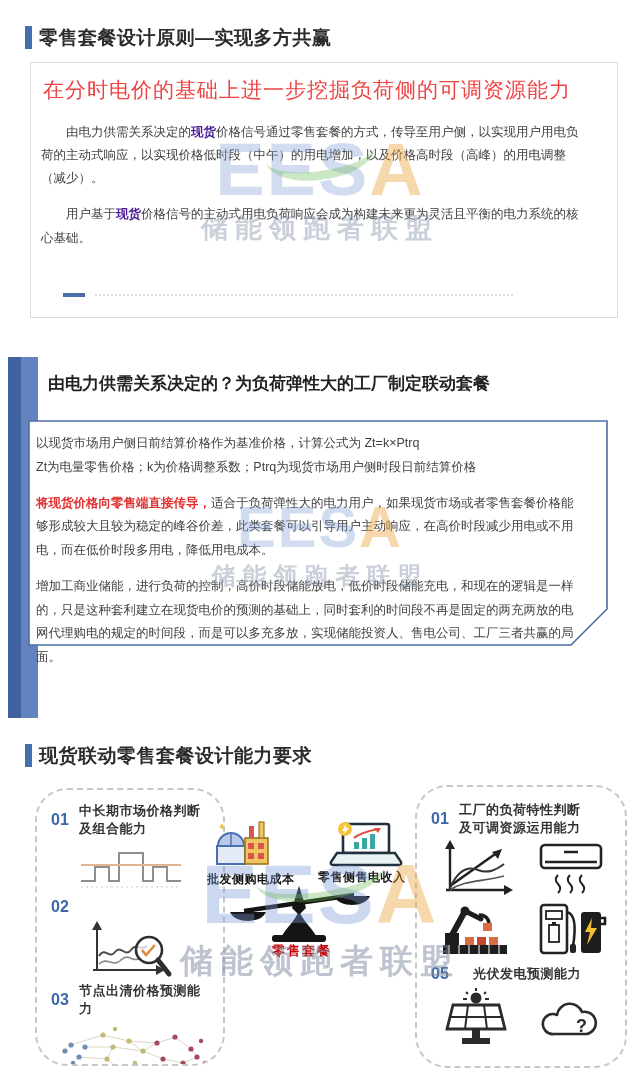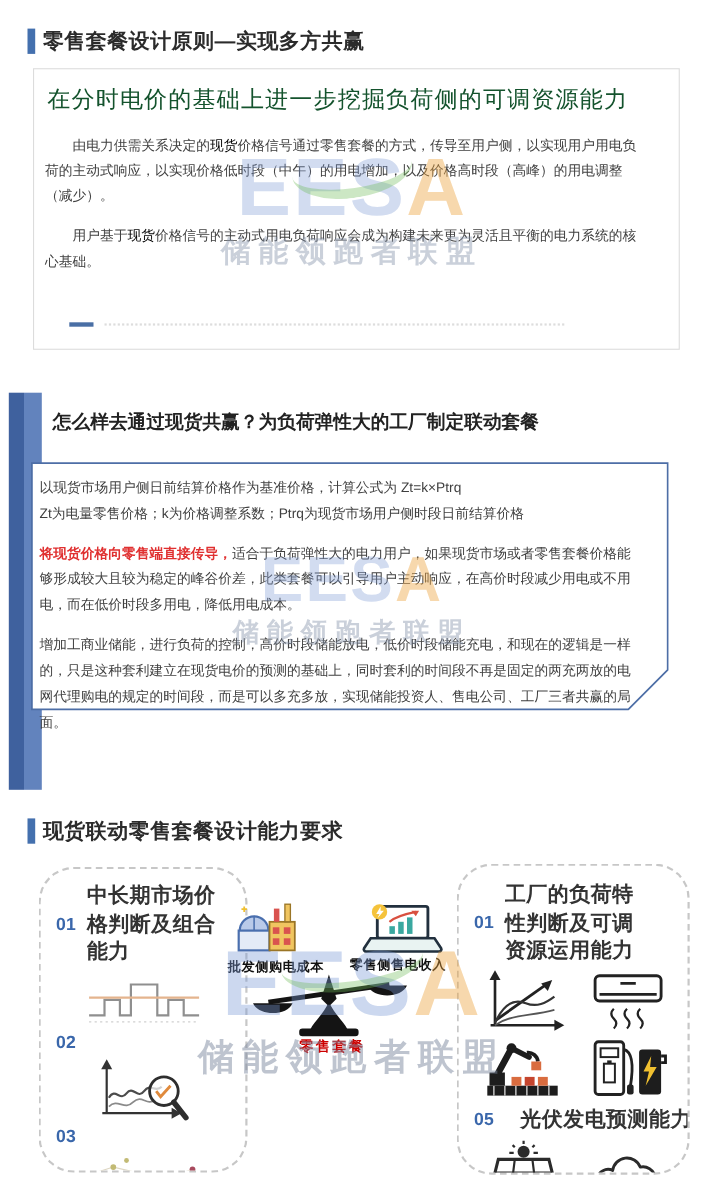--- a/index.html
+++ b/index.html
@@ -5,45 +5,45 @@
   html,body{margin:0;padding:0;background:#fff;}
   #canvas{position:relative;width:640px;height:1081px;background:#ffffff;overflow:hidden;
           font-family:"Liberation Sans","DejaVu Sans",sans-serif;color:#3c3c3c;}
 
   
   .hbar{position:absolute;width:7px;height:23px;background:#4470ae;}
   .htitle{position:absolute;font-size:19px;font-weight:bold;color:#2b2b2b;letter-spacing:.5px;white-space:nowrap;}
 
   
   .box1{position:absolute;left:30px;top:62px;width:588px;height:256px;border:1px solid #dcdcdc;background:#fff;box-sizing:border-box;}
-  .box1-title{padding:13px 16px 8px 12px;font-size:21px;color:#14532d;letter-spacing:1px;}
+  .box1-title{padding:13px 16px 8px 12px;font-size:21px;color:#ef4444;letter-spacing:1px;}
   .box1-body{padding:0 28px 0 10px;font-size:12.5px;line-height:1.85;color:#404040;}
   .box1-body p{margin:9px 0 13px 0;text-indent:2em;}
-  .red{color:#000000;}
+  .red{color:#4c1d95;font-weight:bold;}
   .redbold{color:#e03030;font-weight:bold;}
   .sep{position:absolute;left:32px;bottom:20px;width:452px;height:4px;}
   .sep .dash{position:absolute;left:0;top:0;width:22px;height:4px;background:#4a6fa5;}
   .sep .dots{position:absolute;left:32px;top:1px;width:418px;border-top:2px dotted #dddddd;}
 
   
   .s2-bluebar{position:absolute;left:8px;top:357px;width:30px;height:361px;
               background:linear-gradient(90deg,#3f619e 0%,#3f619e 45%,#6283bd 45%,#6283bd 100%);}
   .s2-title{position:absolute;left:48px;top:372px;font-size:17px;font-weight:bold;color:#222;white-space:nowrap;}
   .s2-shape{position:absolute;left:28px;top:420px;width:580px;height:226px;}
   .s2-text{position:absolute;left:36px;top:432px;width:538px;font-size:12.5px;line-height:1.9;color:#3f3f3f;}
   .s2-text p{margin:0 0 12px 0;}
   .s2-text .tight{margin:0;}
 
   
   .dashed-box{position:absolute;border:2px dashed #c7c7c7;border-radius:32px;box-sizing:border-box;background:transparent;}
   .lbox{left:35px;top:788px;width:190px;height:278px;padding:10px 12px 6px 14px;overflow:hidden;}
   .rbox{left:415px;top:785px;width:212px;height:283px;padding:12px 10px 6px 14px;overflow:hidden;}
   .item-row{display:flex;align-items:center;margin:2px 0 2px 0;}
   .inum{color:#3a67ab;font-weight:bold;font-size:16px;width:28px;flex:0 0 28px;padding-top:1px;}
-  .ilabel{font-weight:bold;font-size:19px;color:#333;line-height:1.35;letter-spacing:.5px;}
+  .ilabel{font-weight:bold;font-size:13px;color:#333;line-height:1.35;letter-spacing:.5px;}
   .icon-center{text-align:center;margin:1px 0;}
   .grid2{display:grid;grid-template-columns:1fr 1fr;gap:2px 6px;justify-items:center;align-items:center;margin:2px 0;}
 
   .mid-label{position:absolute;font-size:12px;font-weight:bold;color:#111;letter-spacing:.5px;white-space:nowrap;
              text-shadow:0 0 3px #fff,0 0 3px #fff;}
   .pkg-label{position:absolute;left:252px;top:942px;width:100px;text-align:center;
              font-size:13px;font-weight:bold;color:#cc0000;letter-spacing:2px;text-shadow:0 0 3px #fff;}
 
   
   .wm{position:absolute;text-align:center;pointer-events:none;z-index:6;line-height:1;}
@@ -79,21 +79,21 @@
       <p><span>由电力供需关系决定的</span><span class="red">现货</span><span>价格信号通过零售套餐的方式，传导至用户侧，以实现用户用电负荷的主动式响应，以实现价格低时段（中午）的用电增加，以及价格高时段（高峰）的用电调整（减少）。</span></p>
       <p><span>用户基于</span><span class="red">现货</span><span>价格信号的主动式用电负荷响应会成为构建未来更为灵活且平衡的电力系统的核心基础。</span></p>
     </div>
     <div class="sep">
       <div class="dash"></div>
       <div class="dots"></div>
     </div>
   </div>
 
   <div class="s2-bluebar"></div>
-  <div class="s2-title">怎么样去通过现货共赢？为负荷弹性大的工厂制定联动套餐</div>
+  <div class="s2-title">由电力供需关系决定的？为负荷弹性大的工厂制定联动套餐</div>
 
   <svg class="s2-shape" viewBox="0 0 580 226">
     <polygon points="1,1 579,1 579,189 543,225 1,225" fill="#ffffff" stroke="#4d6ea6" stroke-width="1.6"></polygon>
   </svg>
   <div class="s2-text">
     <p class="tight"><span>以现货市场用户侧日前结算价格作为基准价格，计算公式为 Zt=k×Ptrq</span></p>
     <p><span>Zt为电量零售价格；k为价格调整系数；Ptrq为现货市场用户侧时段日前结算价格</span></p>
     <p><span class="redbold">将现货价格向零售端直接传导，</span><span>适合于负荷弹性大的电力用户，如果现货市场或者零售套餐价格能够形成较大且较为稳定的峰谷价差，此类套餐可以引导用户主动响应，在高价时段减少用电或不用电，而在低价时段多用电，降低用电成本。</span></p>
     <p><span>增加工商业储能，进行负荷的控制，高价时段储能放电，低价时段储能充电，和现在的逻辑是一样的，只是这种套利建立在现货电价的预测的基础上，同时套利的时间段不再是固定的两充两放的电网代理购电的规定的时间段，而是可以多充多放，实现储能投资人、售电公司、工厂三者共赢的局面。</span></p>
   </div>
@@ -124,20 +124,21 @@
         <polygon points="84,52 75,47 75,57" fill="#333"></polygon>
         <path d="M18,38 C24,28 28,42 34,34 C40,26 44,40 50,32 C56,24 60,34 66,28" fill="none" stroke="#4c4c4c" stroke-width="2"></path>
         <path d="M18,46 C26,38 32,50 40,42 C48,34 52,46 60,40" fill="none" stroke="#8a8a8a" stroke-width="1.6"></path>
         <circle cx="68" cy="32" r="13" fill="rgba(255,255,255,0.75)" stroke="#2e2e2e" stroke-width="2.6"></circle>
         <path d="M61,32 l4,5 l9,-10" fill="none" stroke="#e08a3c" stroke-width="2.6"></path>
         <line x1="77" y1="42" x2="88" y2="56" stroke="#2e2e2e" stroke-width="5" stroke-linecap="round"></line>
       </svg>
     </div>
     <div class="item-row">
       <span class="inum">03</span>
+      <span class="ilabel">节点出清价格预测能力</span>
     </div>
     <div class="icon-center">
       <svg width="160" height="66" viewBox="0 0 160 66">
         <g stroke="#ddd6c2" stroke-width="1">
           <line x1="20" y1="26" x2="52" y2="16"></line>
             <line x1="28" y1="38" x2="56" y2="40"></line>
             <line x1="34" y1="28" x2="62" y2="28"></line>
           <line x1="62" y1="28" x2="92" y2="32"></line>
             <line x1="52" y1="16" x2="78" y2="22"></line>
             <line x1="56" y1="40" x2="70" y2="52"></line>

